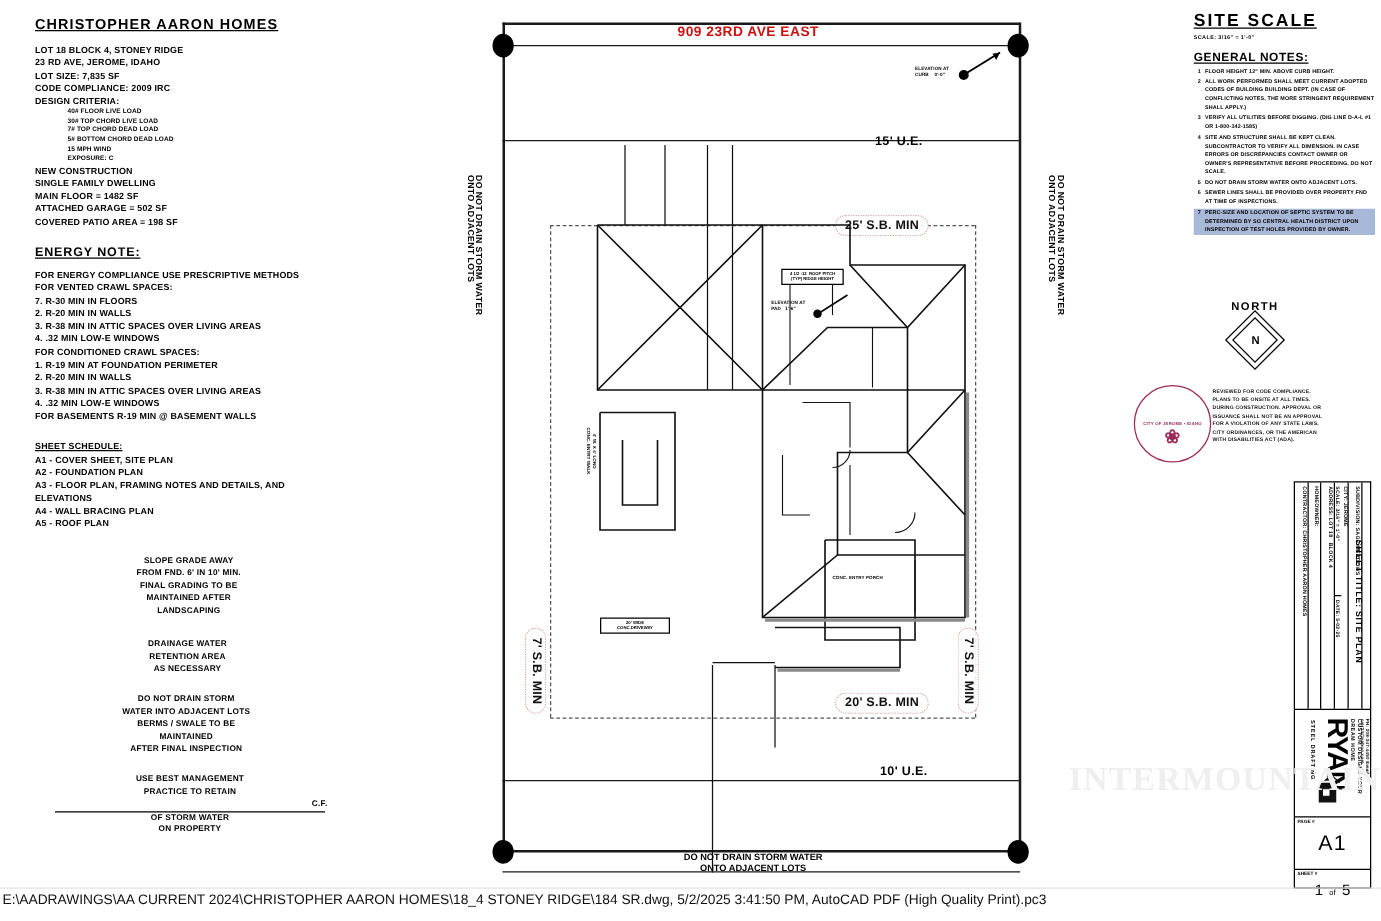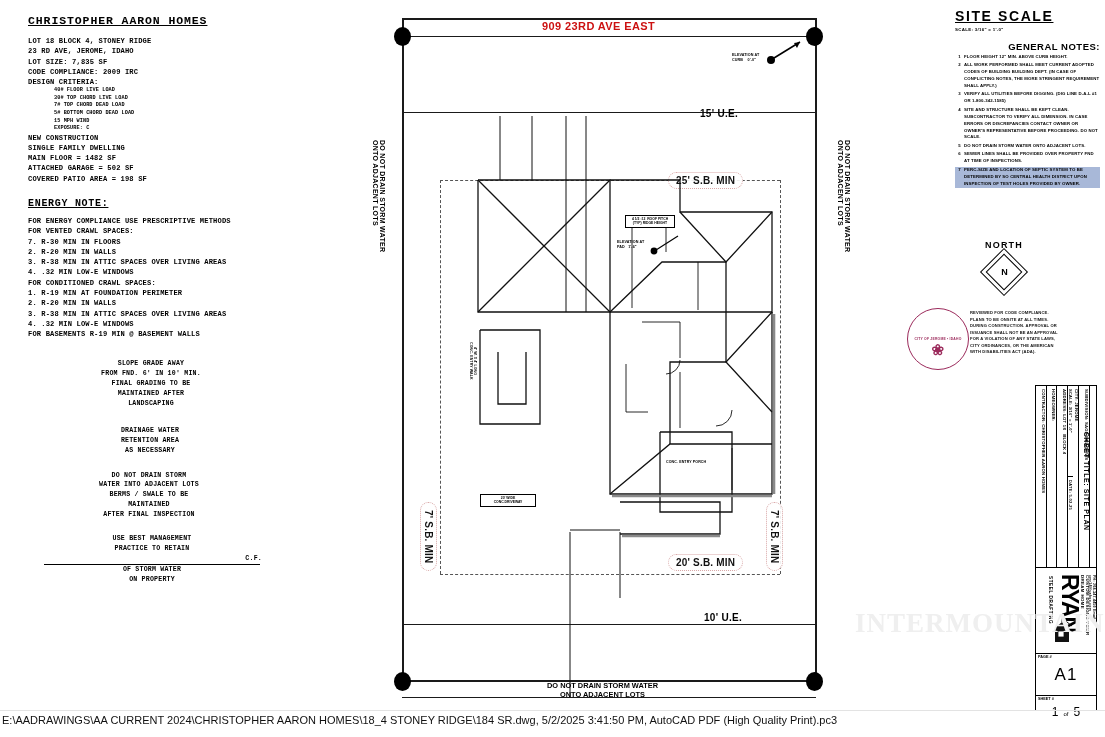--- a/index.html
+++ b/index.html
@@ -6,21 +6,21 @@
   html, body { margin:0; padding:0; background:#ffffff; }
   body {
     width:1105px; height:737px;
     font-family:"Liberation Sans", sans-serif;
     color:#000;
     position:relative;
     overflow:hidden;
   }
 
   
-  #left-notes { position:absolute; left:28px; top:14px; width:250px;font-family:Liberation Mono, monospace; }
+  #left-notes { position:absolute; left:28px; top:14px; width:250px; }
   .hdr-main {
     font-size:11.5px; font-weight:700; letter-spacing:0.9px;
     text-decoration:underline; white-space:nowrap;
   }
   .blk { font-size:7.1px; font-weight:700; letter-spacing:0.15px; line-height:1.45; }
   .blk .ind { padding-left:26px; font-size:5.2px; letter-spacing:0.1px; }
   .sec-hdr {
     font-size:10px; font-weight:700; letter-spacing:0.7px;
     text-decoration:underline; margin-top:14px; margin-bottom:7px;
   }
@@ -138,21 +138,21 @@
 
   
   #gen-notes { position:absolute; left:955px; top:8px; width:145px; }
   #site-plan-title {
     font-size:14px; font-weight:700; letter-spacing:1.6px;
     text-decoration:underline;
   }
   #site-scale { font-size:4.4px; font-weight:700; letter-spacing:0.3px; margin-top:3px; }
   #gn-title {
     font-size:9.5px; font-weight:700; letter-spacing:0.5px;
-    margin-top:9px;text-align:right;
+    text-decoration:underline; margin-top:9px;
   }
   .gn-item {
     display:flex; font-size:4.3px; font-weight:700; line-height:1.62;
     letter-spacing:0.12px; margin-top:1.5px;
   }
   .gn-num { width:9px; flex:0 0 9px; text-align:center; }
   .gn-txt { flex:1; }
   .gn-hl { background:#a8b8d8; }
 
   
@@ -291,20 +291,29 @@
     <div>3. R-38 MIN IN ATTIC SPACES OVER LIVING AREAS</div>
     <div>4. .32 MIN LOW-E WINDOWS</div>
     <div>FOR CONDITIONED CRAWL SPACES:</div>
     <div>1. R-19 MIN AT FOUNDATION PERIMETER</div>
     <div>2. R-20 MIN IN WALLS</div>
     <div>3. R-38 MIN IN ATTIC SPACES OVER LIVING AREAS</div>
     <div>4. .32 MIN LOW-E WINDOWS</div>
     <div>FOR BASEMENTS R-19 MIN @ BASEMENT WALLS</div>
   </div>
 
+  <div class="blk" style="margin-top:14px;">
+    <div class="sub-hdr">SHEET SCHEDULE:</div>
+    <div>A1 - COVER SHEET, SITE PLAN</div>
+    <div>A2 - FOUNDATION PLAN</div>
+    <div>A3 - FLOOR PLAN, FRAMING NOTES AND DETAILS, AND</div>
+    <div>      ELEVATIONS</div>
+    <div>A4 - WALL BRACING PLAN</div>
+    <div>A5 - ROOF PLAN</div>
+  </div>
 
   <div class="centerblk" style="margin-top:20px; margin-left:-4px;">
     <div>SLOPE GRADE AWAY</div>
     <div>FROM FND. 6' IN 10' MIN.</div>
     <div>FINAL GRADING TO BE</div>
     <div>MAINTAINED AFTER</div>
     <div>LANDSCAPING</div>
   </div>
 
   <div class="centerblk" style="margin-top:17px; margin-left:-6px;">

